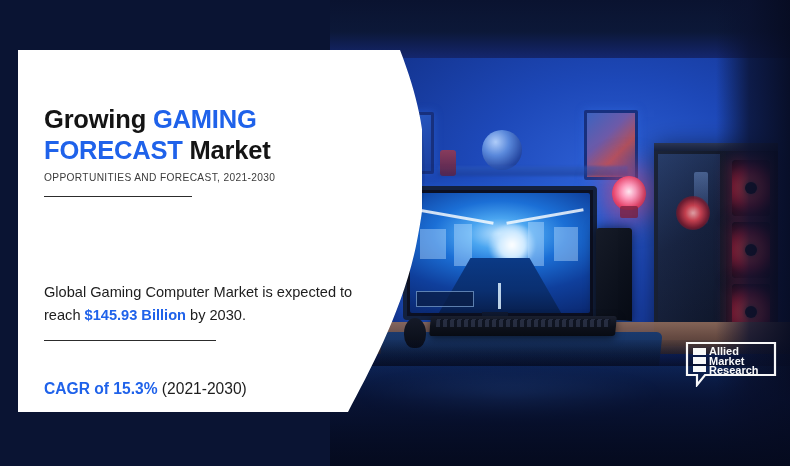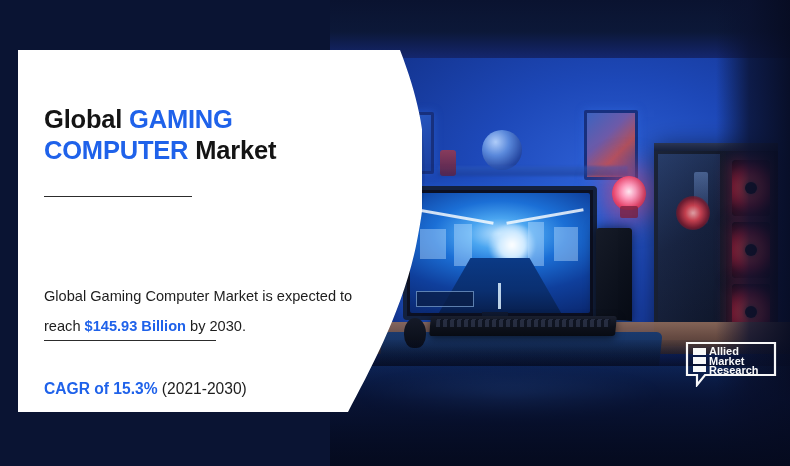--- a/index.html
+++ b/index.html
@@ -231,21 +231,21 @@
     font-size:10.2px;letter-spacing:.35px;color:#3b3b3b;font-weight:500;
   }
   .rule{
     position:absolute;background:#2c2c2c;height:1px;
   }
   .rule.r1{left:44px;top:196px;width:148px;}
   .rule.r2{left:44px;top:340px;width:172px;}
 
   .stat{
     position:absolute;left:44px;top:281px;width:340px;
-    font-size:14.6px;line-height:30px;color:#1d1d1d;font-weight:400;
+    font-size:14.6px;line-height:23px;color:#1d1d1d;font-weight:400;
   }
   .stat .hl{color:#1f62ea;font-weight:700;}
 
   .growing{
     position:absolute;left:44px;top:356px;
     font-size:14.6px;line-height:23px;color:#1d1d1d;
   }
   .cagr{
     position:absolute;left:44px;top:378px;
     font-size:15.6px;line-height:22px;color:#1d1d1d;text-align:right;
@@ -326,22 +326,23 @@
       <div class="floor"></div>
       <div class="floor-sheen"></div>
 
       <div class="wall-right-dark"></div>
       <div class="wall-bottom-dark"></div>
     </div>
   </div>
 
   <div class="card"></div>
 
-  <div class="title"><span>Global </span><span class="hl">GAMING</span><br><span class="hl">COMPUTER</span><span> Market</span></div>
-
+  <div class="title"><span>Growing </span><span class="hl">GAMING</span><br><span class="hl">FORECAST</span><span> Market</span></div>
+
+  <div class="subtitle">OPPORTUNITIES AND FORECAST, 2021-2030</div>
   <div class="rule r1"></div>
 
   <div class="stat"><span>Global Gaming Computer Market is expected to reach </span><span class="hl">$145.93 Billion</span><span> by 2030.</span></div>
 
   <div class="rule r2"></div>
 
   <div class="cagr"><span class="hl">CAGR of 15.3%</span><span class="yr"> (2021-2030)</span></div>
 
   <div class="logo">
     <svg width="92" height="46" viewBox="0 0 92 46">

